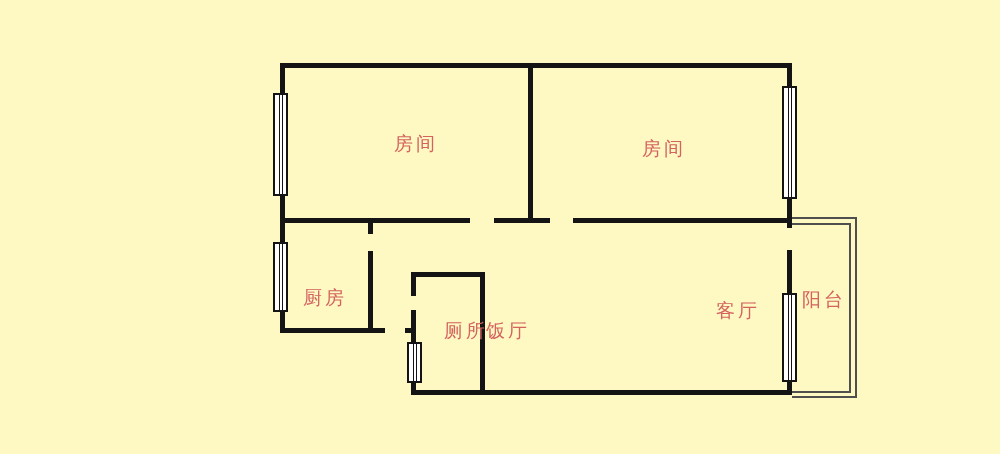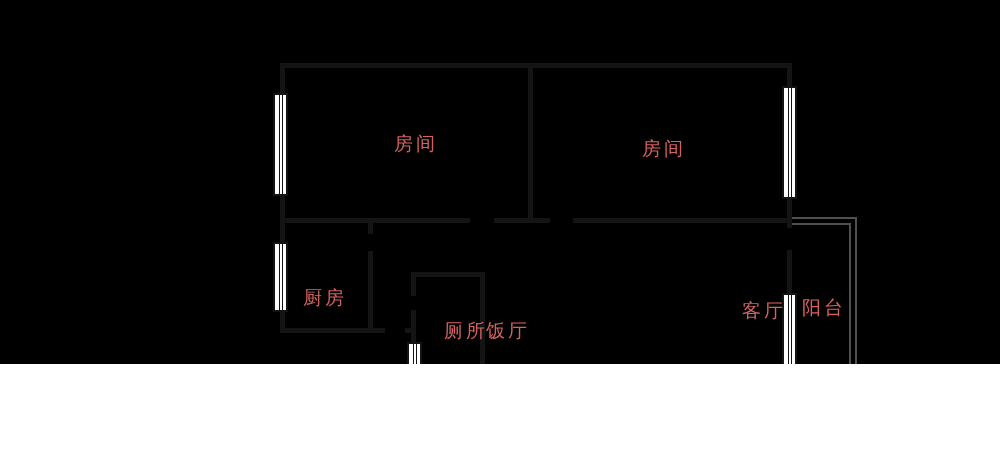--- a/index.html
+++ b/index.html
@@ -4,22 +4,22 @@
 <style>
   html, body {
     margin: 0;
     padding: 0;
     background: #ffffff;
     font-family: "DejaVu Sans", "Liberation Sans", sans-serif;
   }
   .canvas {
     position: relative;
     width: 1000px;
-    height: 364px;
-    background: #000000;
+    height: 454px;
+    background: #fef9c3;
     overflow: hidden;
   }
   .wall {
     position: absolute;
     background: #141414;
   }
   .window {
     position: absolute;
     background: #ffffff;
     border: 2px solid #141414;
@@ -92,16 +92,16 @@
         <div class="pane"></div>
       </div>
       <div class="window" style="left: 407px; top: 342px; width: 15px; height: 41px; border-color: rgb(20, 20, 20);">
         <div class="pane"></div>
       </div>
       <span class="room-label" style="left: 416px; top: 143px; color: rgb(212, 99, 95);">房间</span>
       <span class="room-label" style="left: 664px; top: 148px; color: rgb(212, 99, 95);">房间</span>
       <span class="room-label" style="left: 325px; top: 277px; color: rgb(212, 99, 95); margin-top: 20px;">厨房</span>
       <span class="room-label" style="left: 466px; top: 330px; color: rgb(212, 99, 95);">厕所</span>
       <span class="room-label" style="left: 508px; top: 330px; color: rgb(212, 99, 95);">饭厅</span>
-      <span class="room-label" style="left: 738px; top: 310px; color: rgb(212, 99, 95); margin-left: 26px;">客厅</span>
-      <span class="room-label" style="left: 824px; top: 307px; color: rgb(212, 99, 95);">阳台</span>
+      <span class="room-label" style="left: 738px; top: 310px; color: rgb(212, 99, 95);">客厅</span>
+      <span class="room-label" style="left: 824px; top: 299px; color: rgb(212, 99, 95);">阳台</span>
     </div>
 </div>
 
 </body></html>

